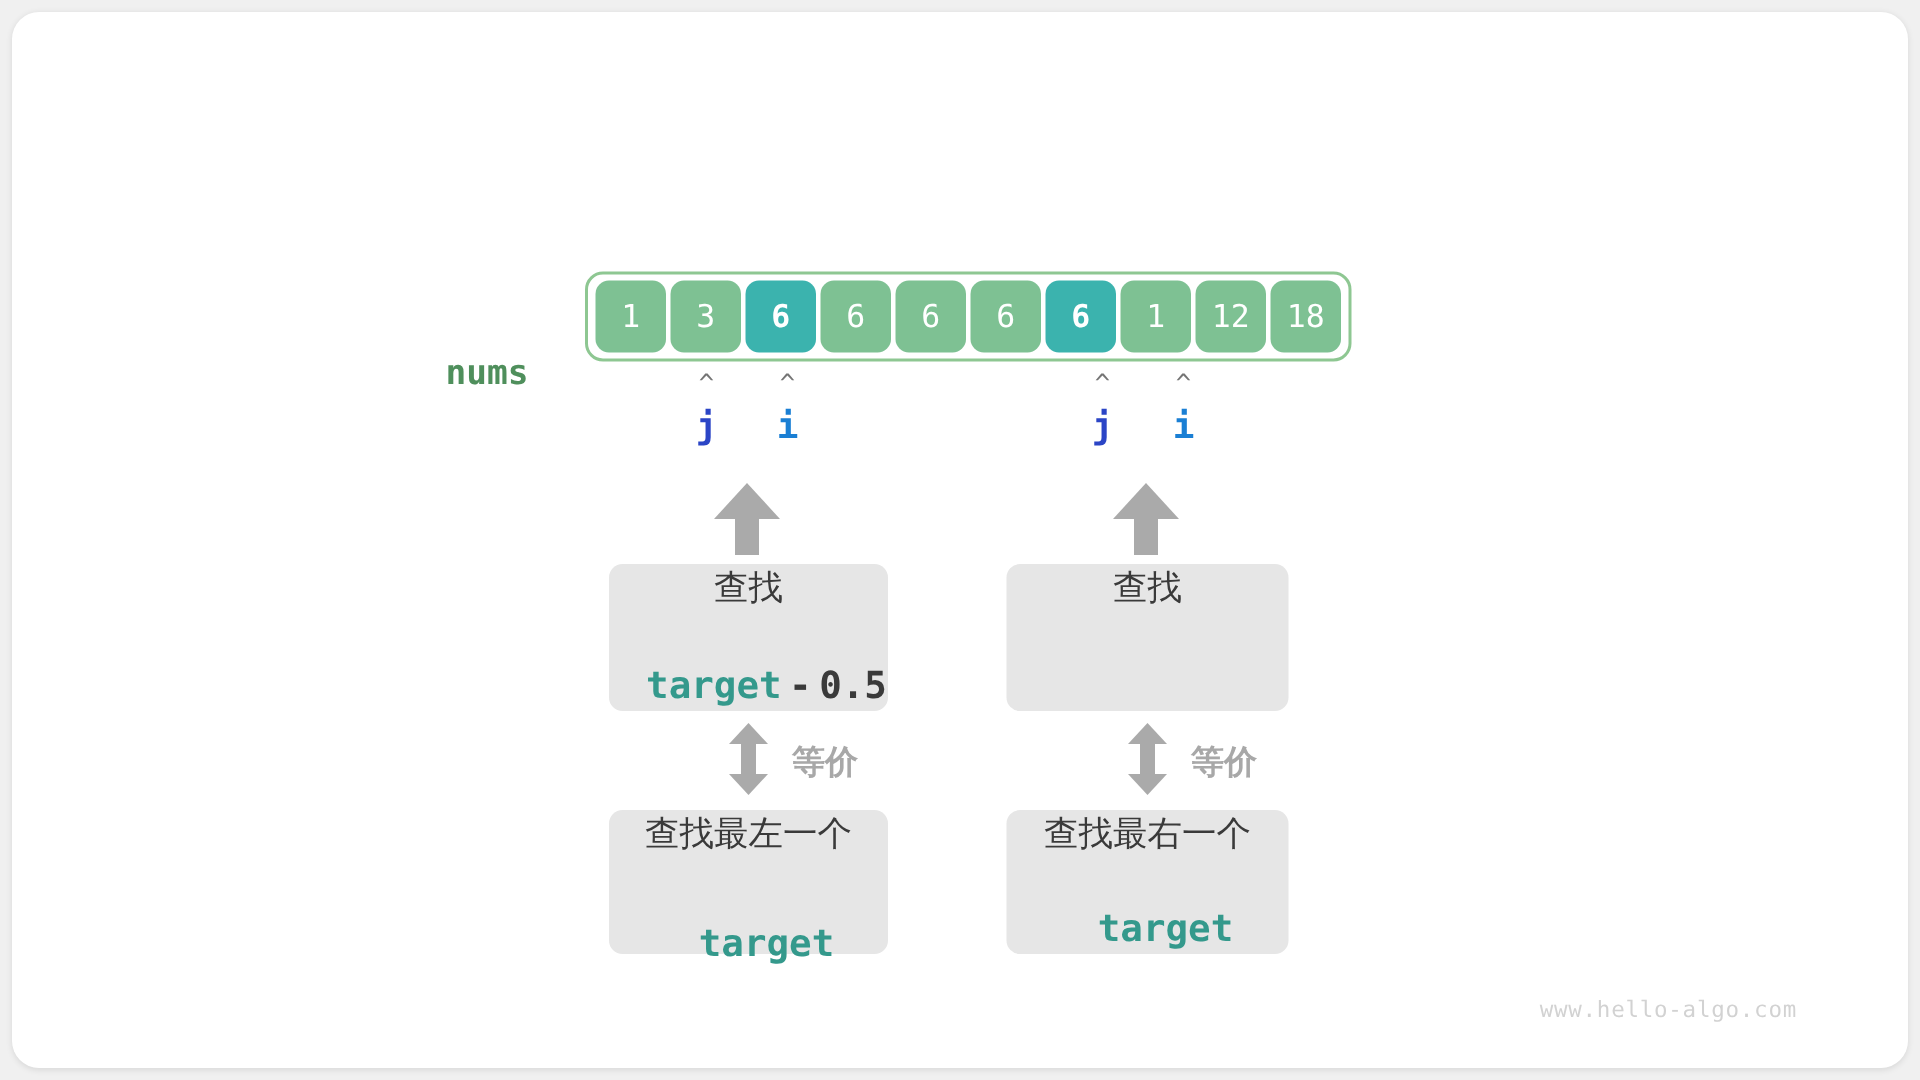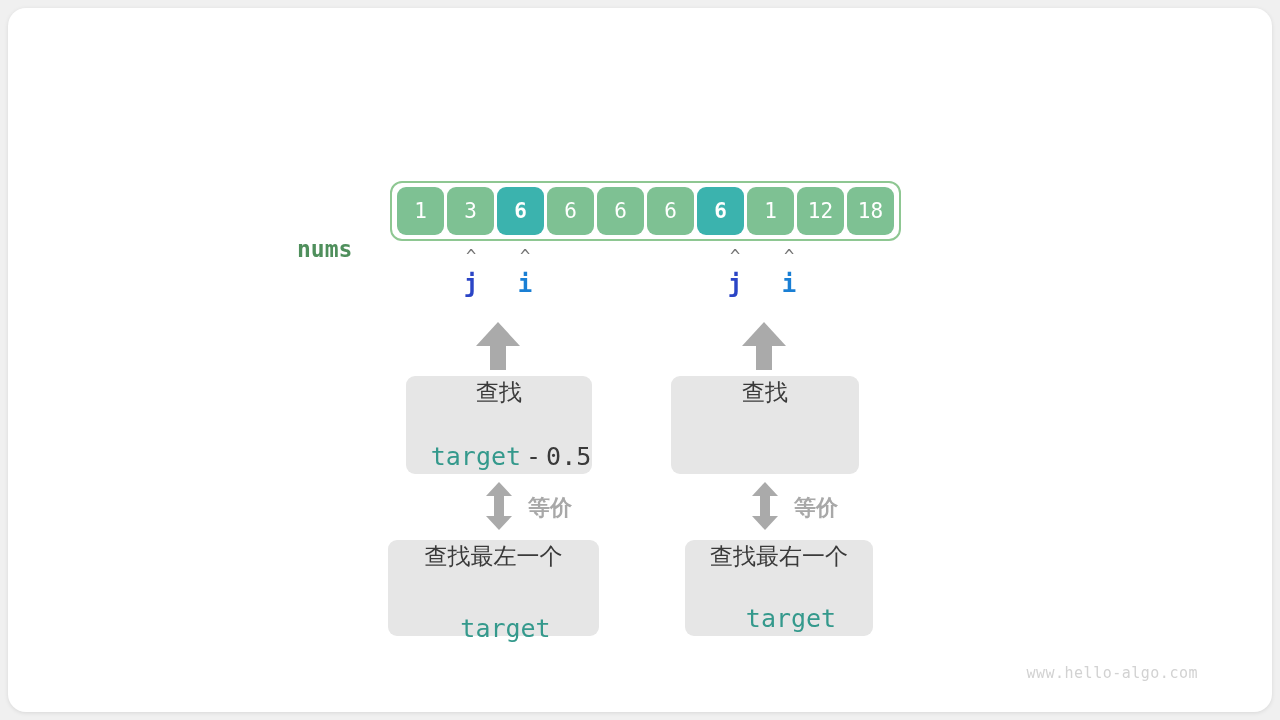--- a/index.html
+++ b/index.html
@@ -146,21 +146,21 @@
     align-items: center;
     justify-content: space-between;
   }
   .grey-box .line1 {
     font-size: 23px;
     color: #3a3a3a;
     line-height: 32px;
   }
   .grey-box .line2 {
     font-family: "DejaVu Sans Mono", monospace;
-    font-weight: normal;
+    font-weight: bold;
     font-size: 25px;
     line-height: 34px;
     white-space: nowrap;
     margin-left: 24px;
   }
   .grey-box .line2 .op { color: #3a3a3a; }
 
   
   .dbl-wrap { position: absolute; }
   .dbl-arrow {
@@ -263,21 +263,21 @@
 
   <div class="dbl-wrap" style="left:0; top:0;">
     <div class="dbl-arrow" style="left:478px; top:474px;">
       <div class="head-up"></div>
         <div class="shaft"></div>
         <div class="head-dn"></div>
     </div>
     <div class="equiv-label" style="left:520px; top:485px;">等价</div>
   </div>
 
-  <div class="grey-box" style="left:380px; top:532px; width:211px; height:96px;gap:40px;">
+  <div class="grey-box" style="left:398px; top:532px; width:186px; height:96px;gap:40px;">
     <div class="line1">查找最左一个</div>
     <div class="line2 teal">target</div>
   </div>
 
   <div class="up-arrow" style="left:734px; top:314px;">
     <div class="head"></div>
       <div class="shaft"></div>
   </div>
 
   <div class="grey-box" style="left:663px; top:368px; width:188px; height:98px;">
@@ -286,20 +286,20 @@
 
   <div class="dbl-wrap" style="left:0; top:0;">
     <div class="dbl-arrow" style="left:744px; top:474px;">
       <div class="head-up"></div>
         <div class="shaft"></div>
         <div class="head-dn"></div>
     </div>
     <div class="equiv-label" style="left:786px; top:485px;">等价</div>
   </div>
 
-  <div class="grey-box" style="left:677px; top:532px; width:188px; height:96px;">
+  <div class="grey-box" style="left:663px; top:532px; width:188px; height:96px;">
     <div class="line1">查找最右一个</div>
     <div class="line2 teal">target</div>
   </div>
 
   <div id="watermark">www.hello-algo.com</div>
 
 </div>
 
 </body></html>

